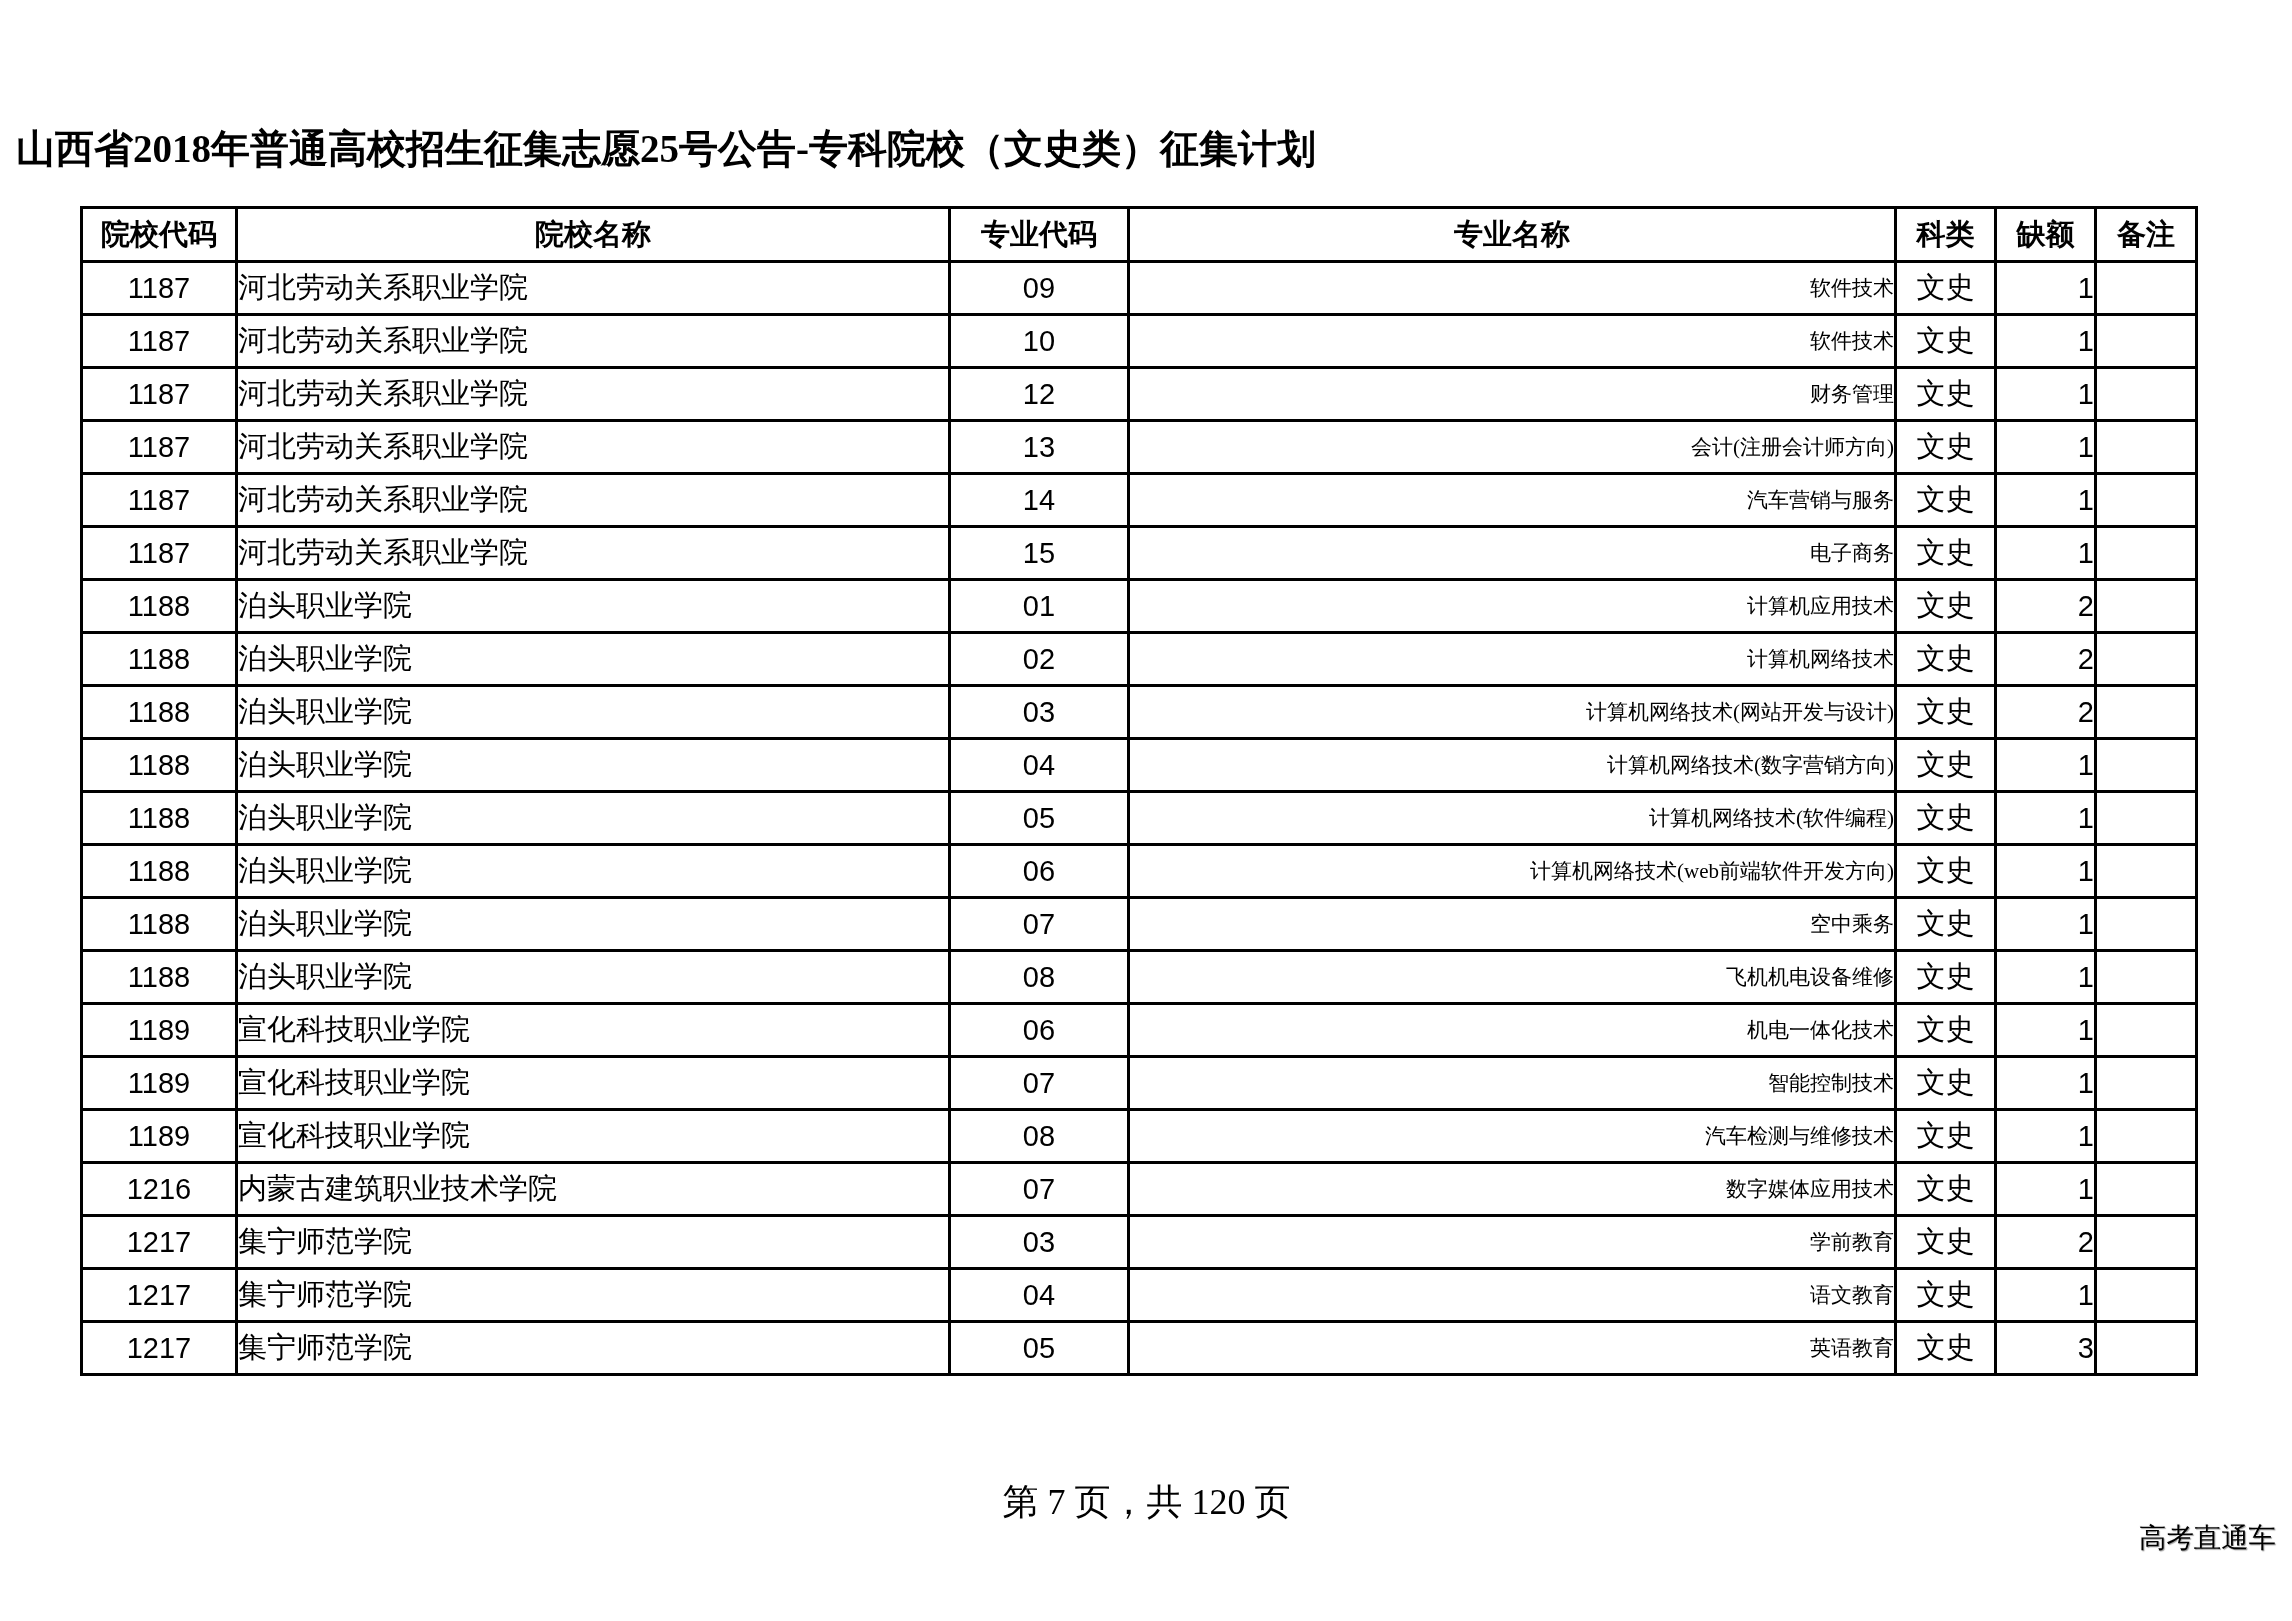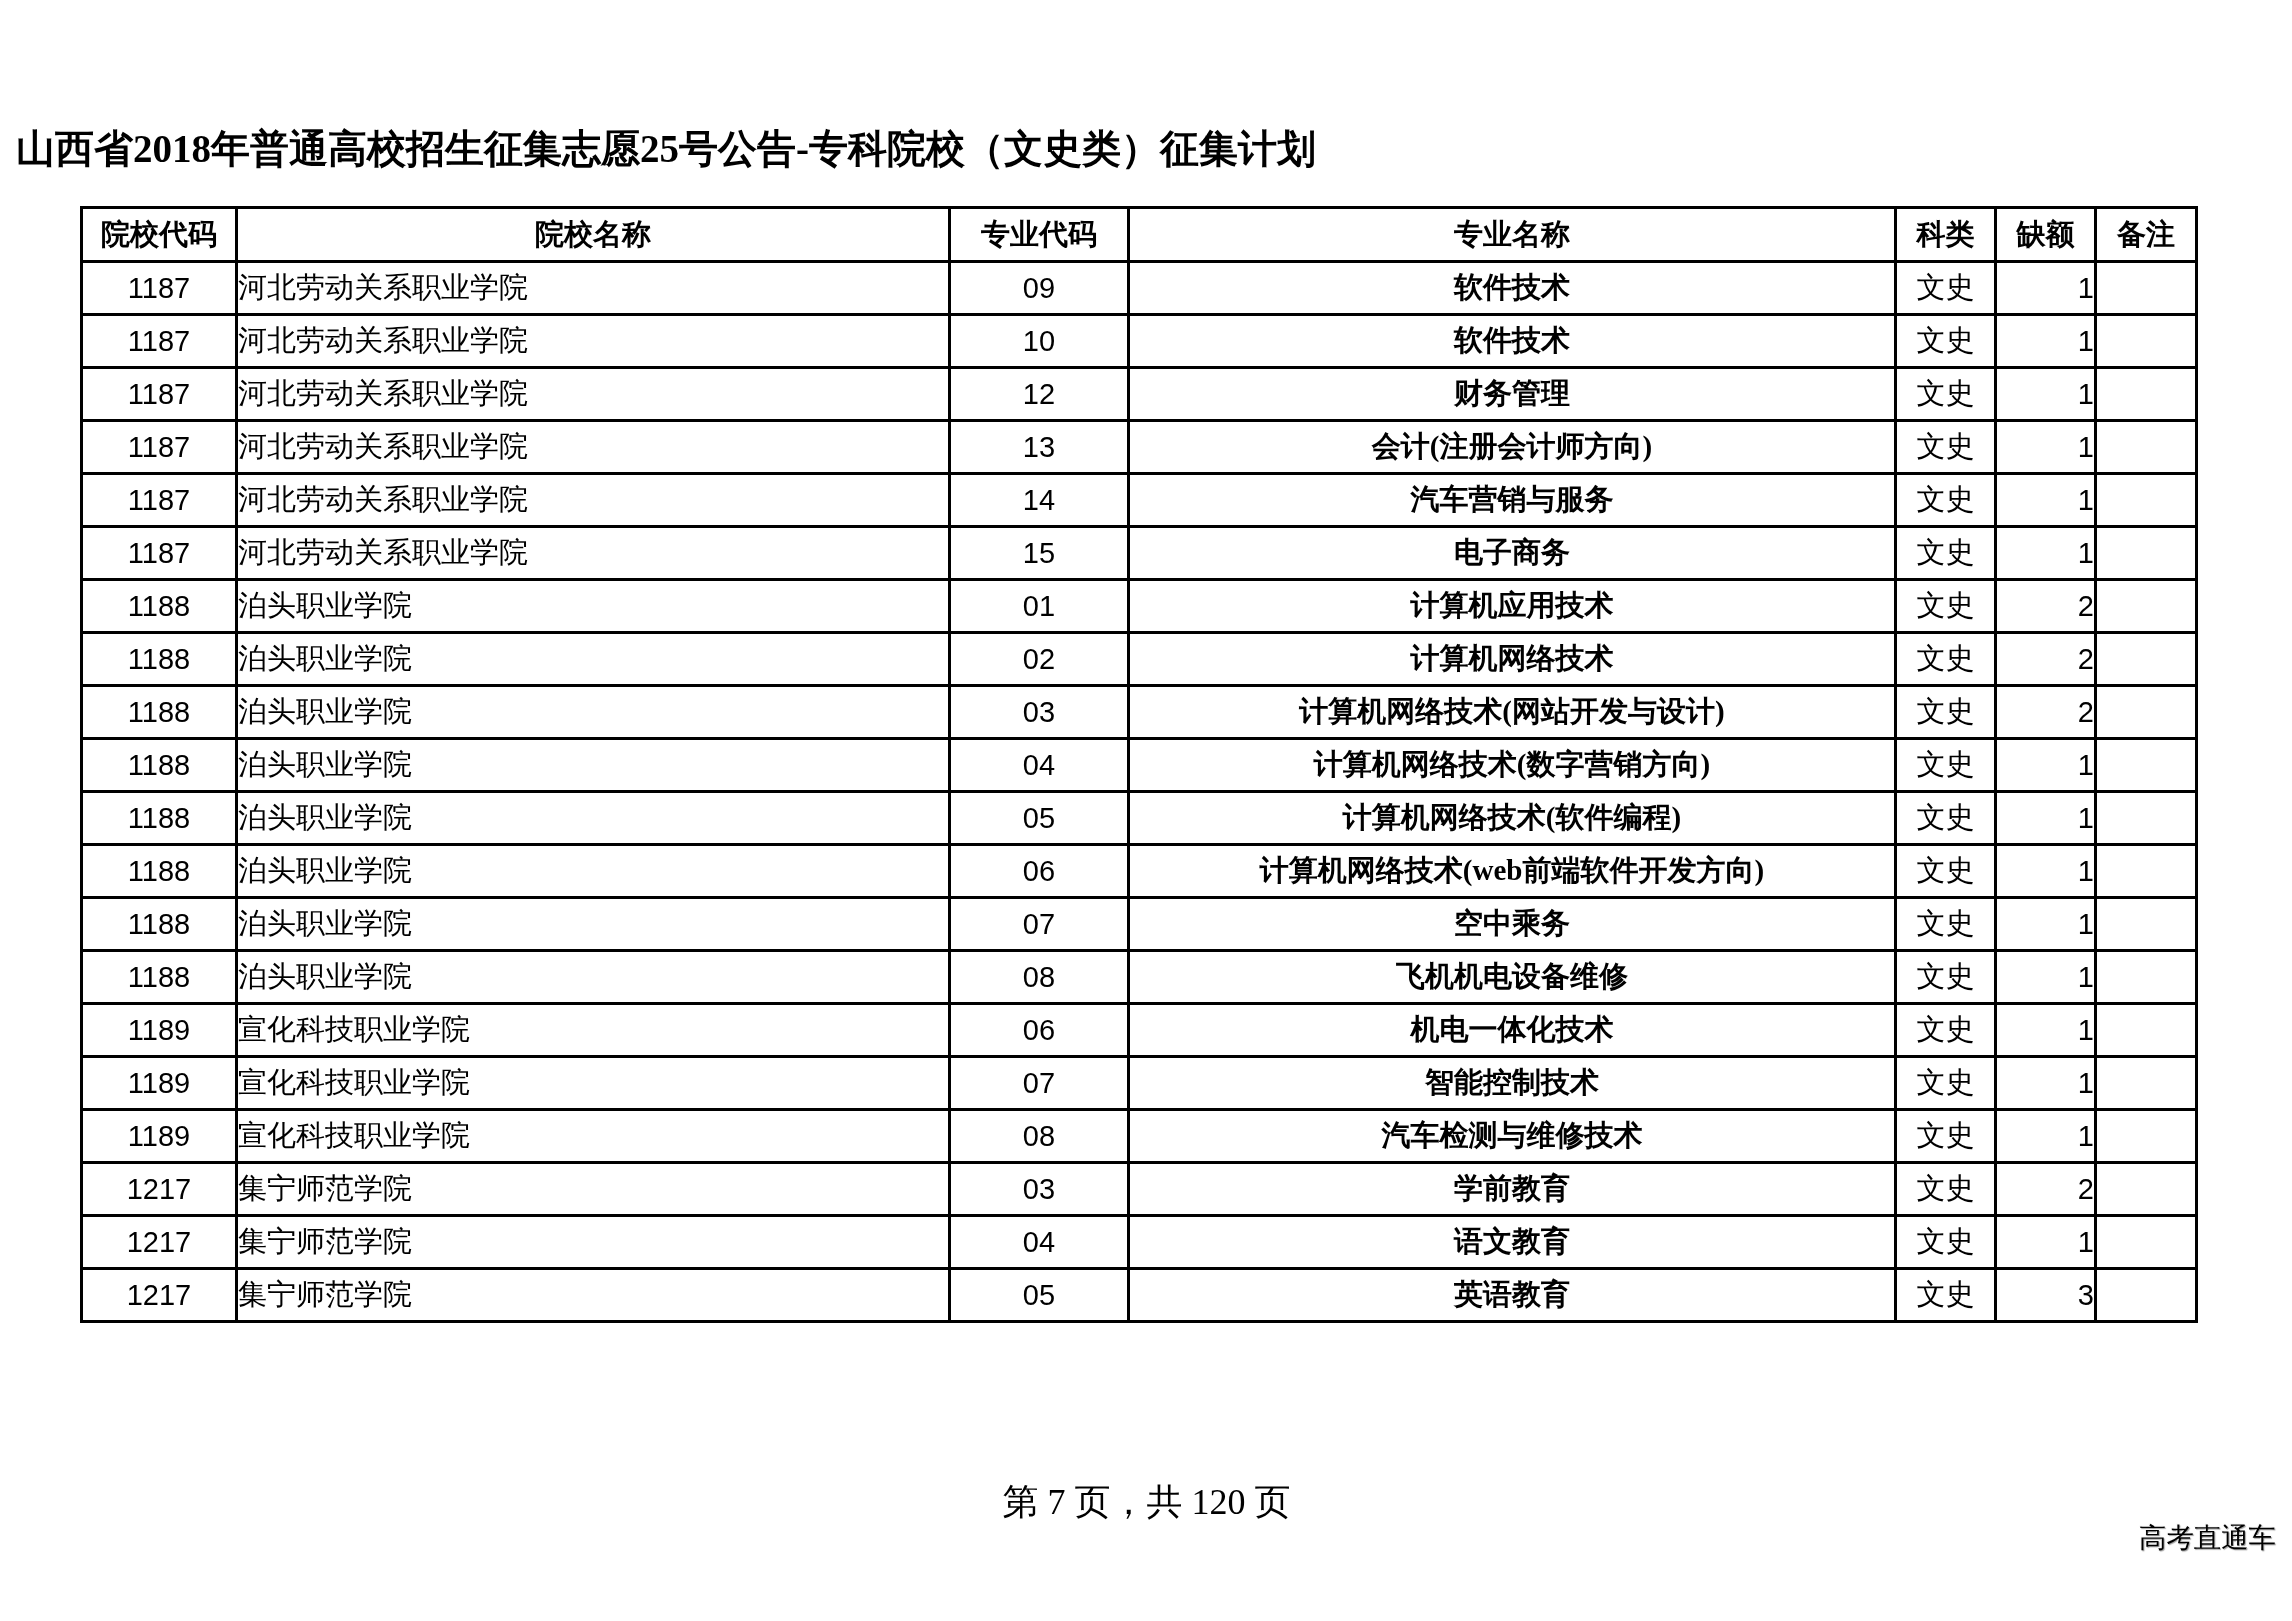--- a/index.html
+++ b/index.html
@@ -60,24 +60,23 @@
     text-align: left;
     padding-left: 7.8px;
     font-size: 29px;
   }
   td.col-major_code {
     text-align: center;
     font-family: "Liberation Sans", sans-serif;
     font-size: 29px;
   }
   td.col-major_name {
-    text-align: center;
+    text-align: right;
     padding-left: 7.8px;
-    font-size: 29px;
-    font-weight: bold;
+    font-size: 21px;
   }
   td.col-category {
     text-align: center;
     font-size: 29px;
   }
   td.col-vacancy {
     text-align: right;
     padding-right: 9.8px;
     font-family: "Liberation Sans", sans-serif;
     font-size: 29px;
@@ -279,20 +278,29 @@
         <tr>
           <td class="col-college_code">1189</td>
           <td class="col-college_name">宣化科技职业学院</td>
           <td class="col-major_code">08</td>
           <td class="col-major_name">汽车检测与维修技术</td>
           <td class="col-category">文史</td>
           <td class="col-vacancy">1</td>
           <td class="col-remark"></td>
         </tr>
         <tr>
+          <td class="col-college_code">1216</td>
+          <td class="col-college_name">内蒙古建筑职业技术学院</td>
+          <td class="col-major_code">07</td>
+          <td class="col-major_name">数字媒体应用技术</td>
+          <td class="col-category">文史</td>
+          <td class="col-vacancy">1</td>
+          <td class="col-remark"></td>
+        </tr>
+        <tr>
           <td class="col-college_code">1217</td>
           <td class="col-college_name">集宁师范学院</td>
           <td class="col-major_code">03</td>
           <td class="col-major_name">学前教育</td>
           <td class="col-category">文史</td>
           <td class="col-vacancy">2</td>
           <td class="col-remark"></td>
         </tr>
         <tr>
           <td class="col-college_code">1217</td>

